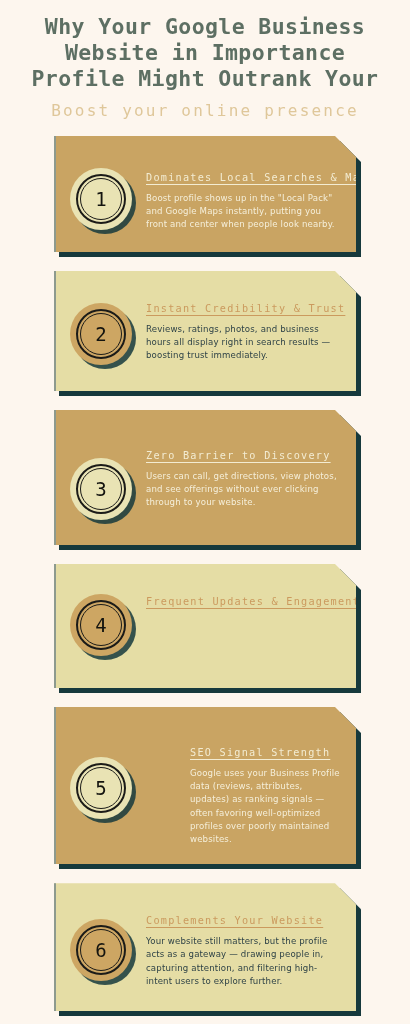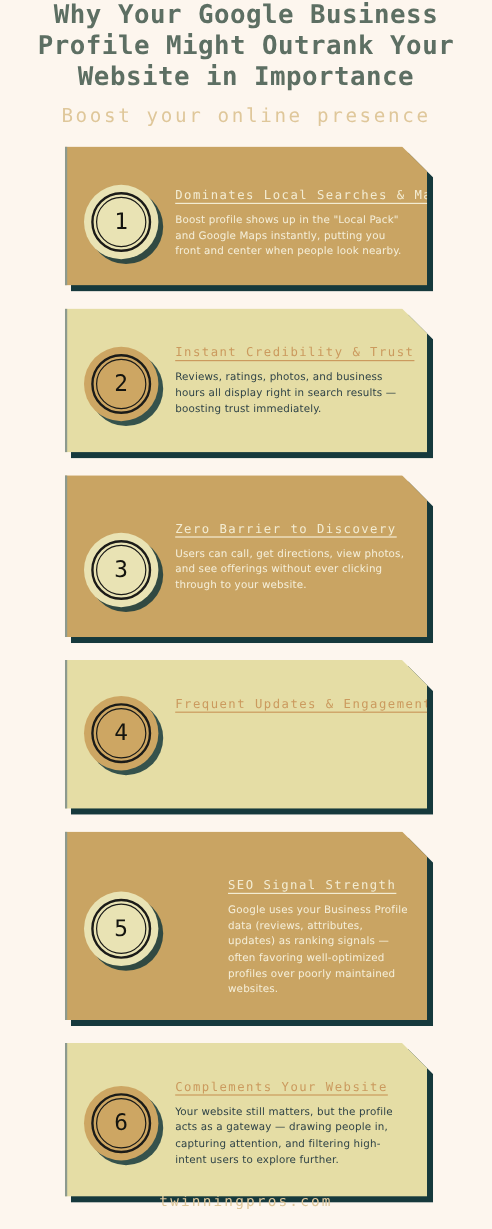--- a/index.html
+++ b/index.html
@@ -5,21 +5,21 @@
   * { margin:0; padding:0; box-sizing:border-box; }
   html, body {
     width:410px; height:1024px;
     background:#fdf6ee;
     font-family:"DejaVu Sans Mono", monospace;
     overflow:hidden;
   }
   .page { position:relative; width:410px; height:1024px; background:#fdf6ee; }
 
   
-  .header { text-align:center; }
+  .header { padding-top:14px; text-align:center; }
   .title {
     font-family:"DejaVu Sans Mono", monospace;
     font-size:21.5px;
     font-weight:bold;
     line-height:26px;
     color:#5d6f63;
     letter-spacing:0.4px;
     padding:0 12px;
   }
   .subtitle {
@@ -139,22 +139,22 @@
   }
 </style>
 </head>
 <body>
 
 <div class="page">
 
   <div class="header">
     <div class="title">
       <div>Why Your Google Business</div>
+      <div>Website in Importance</div>
       <div>Profile Might Outrank Your</div>
-      <div>Website in Importance</div>
     </div>
     <div class="subtitle">Boost your online presence</div>
   </div>
 
   <div class="cards">
 
     <div class="card-wrap" data-idx="1">
       <div class="card-shadow"></div>
       <div class="card tone-dark">
         <div class="badge-holder">

